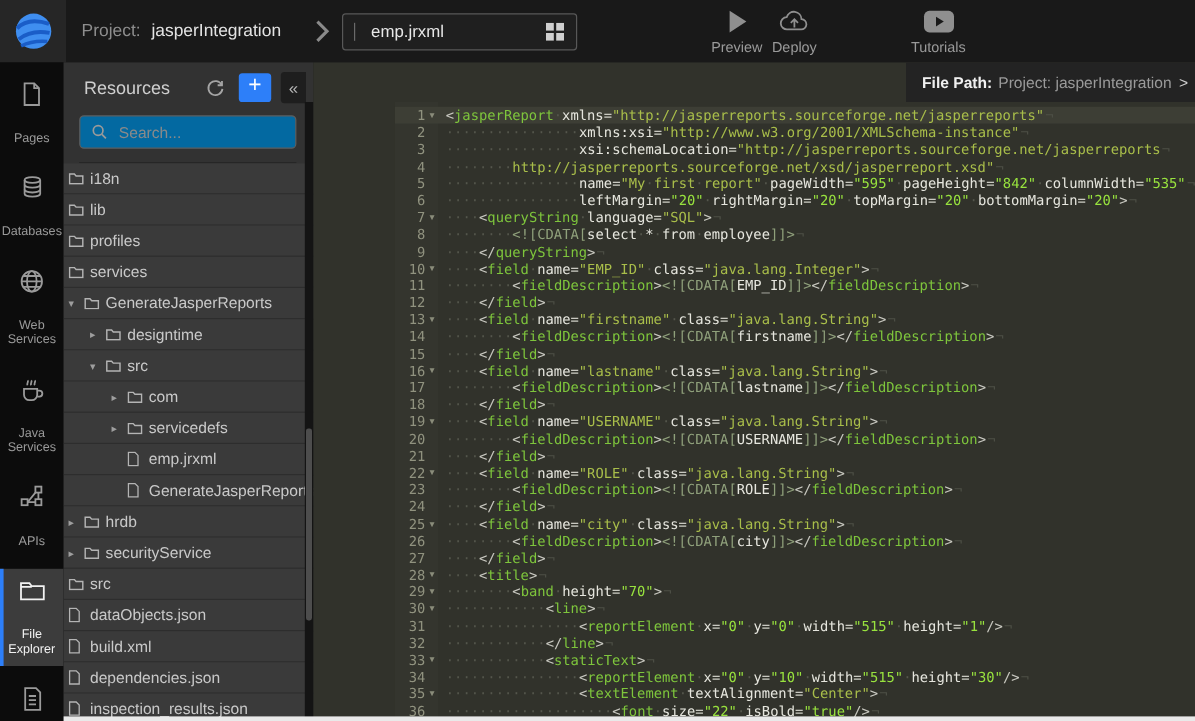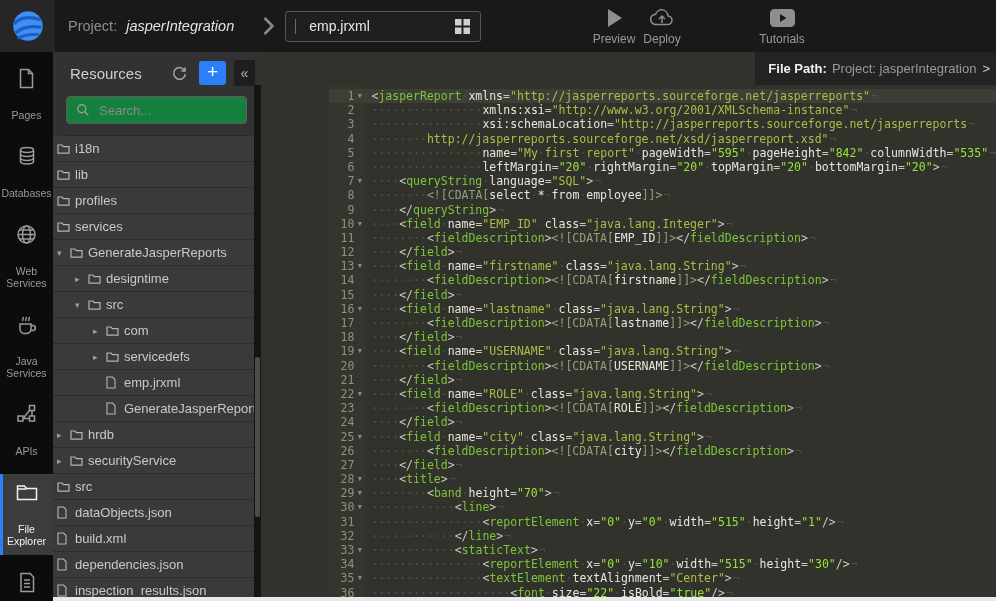--- a/index.html
+++ b/index.html
@@ -4,21 +4,21 @@
 <style>
   html,body{margin:0;padding:0;background:#111;}
   *{box-sizing:border-box;}
   .app{position:relative;width:996px;height:601px;background:#181818;font-family:"Liberation Sans",sans-serif;overflow:hidden;-webkit-font-smoothing:antialiased;}
 
   
   .topbar{position:relative;height:52px;background:#191919;display:flex;align-items:center;}
   .logo-block{width:55px;height:52px;background:#262626;display:flex;align-items:center;justify-content:center;flex:0 0 auto;}
   .project{margin-left:13px;font-size:14.5px;white-space:nowrap;}
   .project .p-label{color:#8d8d8d;}
-  .project .p-name{color:#e3e3e3;margin-left:5px;font-style:italic;}
+  .project .p-name{color:#e3e3e3;margin-left:5px;}
   .tb-chevron{margin:0 10px 0 28px;color:#8a8a8a;display:flex;align-items:center;}
   .file-tab{width:196px;height:31px;border:1px solid #585858;border-radius:3px;background:#1f1f1f;display:flex;align-items:center;position:relative;}
   .file-tab .ft-divider{width:1px;height:15px;background:#6a6a6a;margin-left:9px;}
   .file-tab .ft-label{color:#e8e8e8;font-size:14px;margin-left:13px;flex:1;}
   .file-tab .ft-grid{margin-right:10px;display:flex;align-items:center;}
   .topbar-actions{position:absolute;left:590px;top:5px;display:flex;}
   .tb-action{width:48px;display:flex;flex-direction:column;align-items:center;cursor:pointer;}
   .tb-action.gap-before{margin-left:72px;}
   .tb-action .a-icon{height:26px;display:flex;align-items:center;justify-content:center;color:#8f8f8f;}
   .tb-action .a-label{font-size:12px;color:#9a9a9a;margin-top:1px;}
@@ -36,21 +36,21 @@
   .rail-item.more{margin-bottom:4px;}
 
   
   .panel{width:208px;background:#323232;position:relative;flex:0 0 auto;display:flex;flex-direction:column;}
   .panel-header{height:42px;display:flex;align-items:center;padding:0 6px 0 17px;}
   .panel-title{color:#cfcfcf;font-size:15px;flex:1;}
   .icon-btn{width:24px;height:24px;display:flex;align-items:center;justify-content:center;color:#a5a5a5;cursor:pointer;}
   .add-btn{width:27px;height:24px;border-radius:3px;background:var(--accent,#2d7ff9);color:#fff;font-size:19px;line-height:22px;text-align:center;margin-left:8px;cursor:pointer;font-weight:400;}
   .collapse-btn{width:21px;height:26px;background:#1e1e1e;border-radius:3px 0 0 3px;color:#b5b5b5;font-size:14px;display:flex;align-items:center;justify-content:center;margin-left:8px;cursor:pointer;}
   .search-wrap{padding:2px 14px 0 13px;}
-  .search-box{height:28px;border:1px solid #5e5e5e;border-radius:4px;display:flex;align-items:center;padding:0 9px;background:#15803d;}
+  .search-box{height:28px;border:1px solid #5e5e5e;border-radius:4px;display:flex;align-items:center;padding:0 9px;background:#0369a1;}
   .search-box input{flex:1;background:transparent;border:none;outline:none;color:#cccccc;font-size:13px;margin-left:7px;font-family:"Liberation Sans",sans-serif;}
   .search-box input::placeholder{color:#8a8a8a;}
   .panel-divider{height:1px;background:#262626;margin-top:11px;}
   .tree{flex:1;overflow:hidden;}
   .tree-row{height:26px;display:flex;align-items:center;background:#3a3a3a;border-bottom:1px solid #2d2d2d;color:#c9c9c9;font-size:13px;cursor:pointer;white-space:nowrap;overflow:hidden;}
   .tree-caret{width:13px;font-size:9px;color:#9e9e9e;flex:0 0 auto;text-align:left;}
   .tree-caret.ph{visibility:hidden;}
   .tree-ico{width:17px;display:flex;align-items:center;flex:0 0 auto;color:#b4b4b4;}
   .tree-label{margin-left:1px;}
   .tree-scroll{position:absolute;top:33px;bottom:0;right:0;width:7px;background:#141414;}

